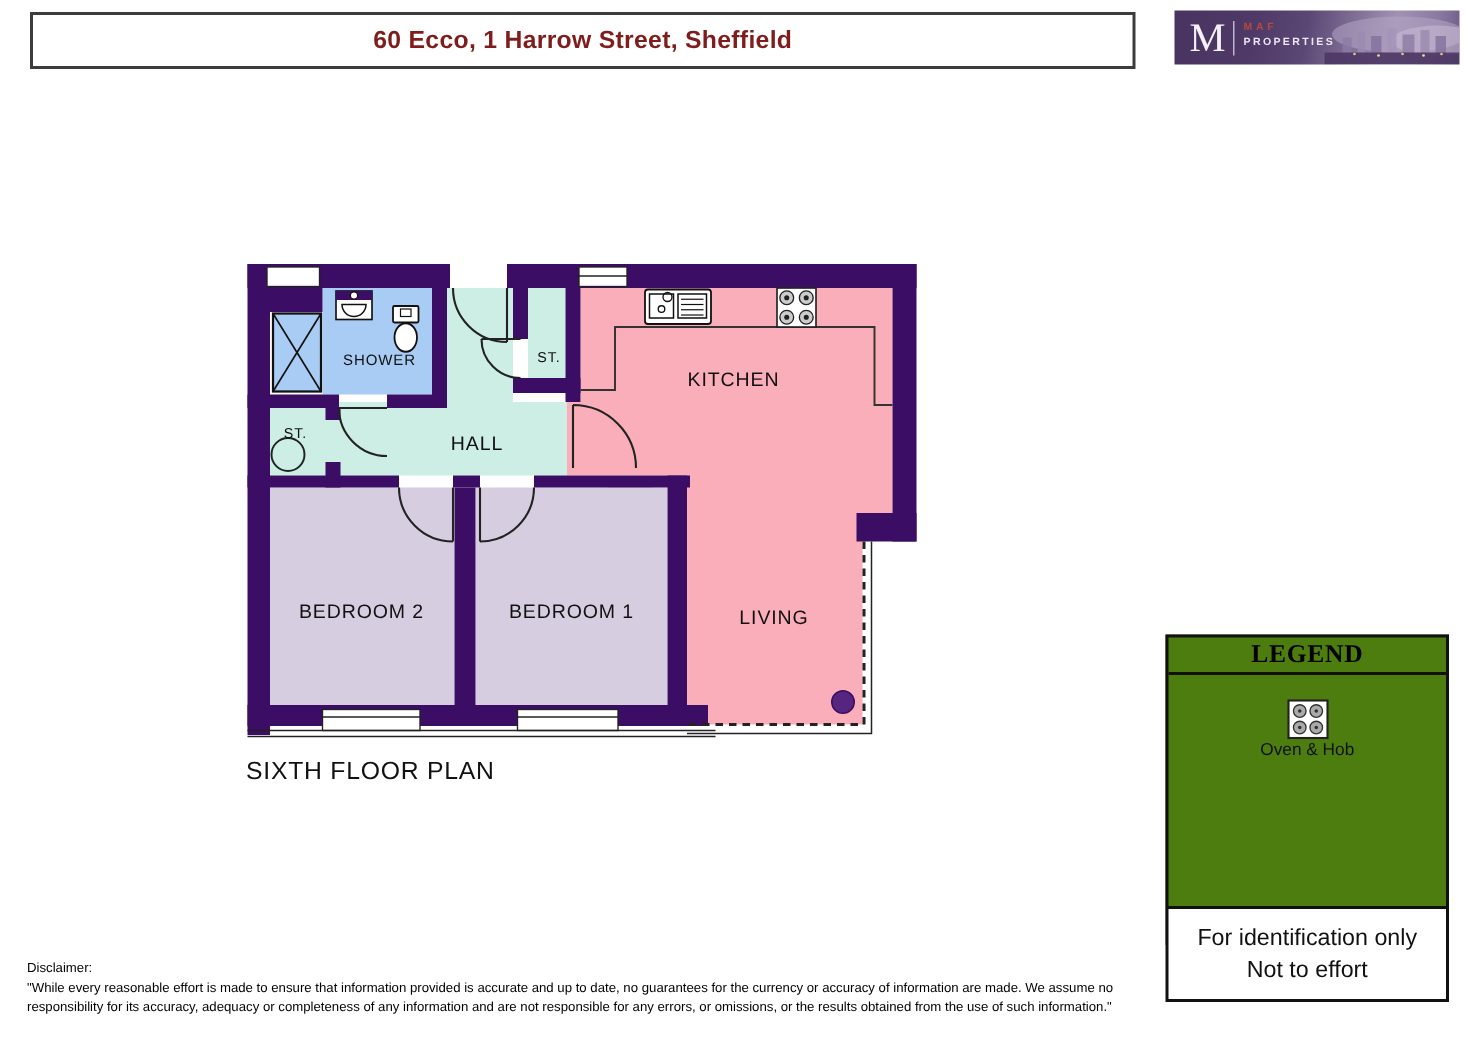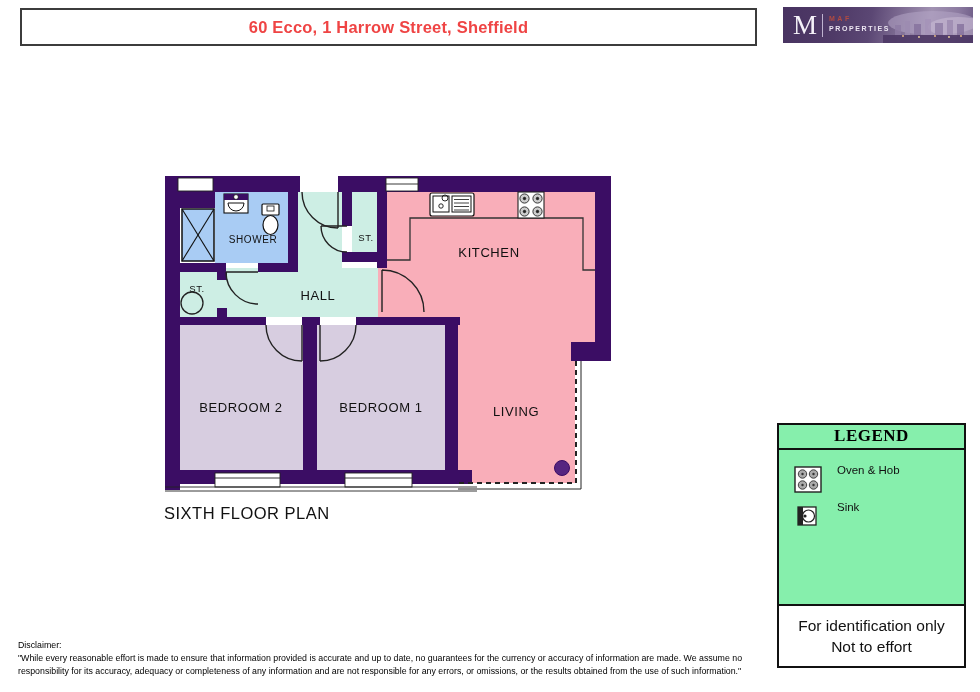--- a/index.html
+++ b/index.html
@@ -6,46 +6,46 @@
   body{
     width:980px;height:692px;position:relative;background:#ffffff;
     font-family:"Liberation Sans",sans-serif;overflow:hidden;
   }
   
   .title-box{
     position:absolute;left:20px;top:8px;width:737px;height:38px;
     box-sizing:border-box;border:2px solid #3c3c3c;background:#fff;
     display:flex;align-items:center;justify-content:center;
   }
-  .title-box span{font-size:16.5px;font-weight:bold;color:#ef4444;letter-spacing:.2px;}
+  .title-box span{font-size:16.5px;font-weight:bold;color:#7f1d1d;letter-spacing:.2px;}
   .logo{
     position:absolute;left:783px;top:7px;width:190px;height:36px;overflow:hidden;
     background:linear-gradient(100deg,#483361 0%,#4f3a67 28%,#5b4774 46%,#7c6a91 60%,#a192b2 76%,#8b7aa0 90%,#6a5883 100%);
   }
   .logo-city{position:absolute;left:0;top:0;width:190px;height:36px;}
   .logo-m{
     position:absolute;left:10px;top:2px;font-family:"Liberation Serif",serif;
     font-size:27px;font-weight:400;color:#f4f1f8;line-height:32px;
   }
   .logo-divider{position:absolute;left:39px;top:7px;width:1px;height:23px;background:rgba(220,210,235,.8);}
   .logo-top{position:absolute;left:46px;top:8px;font-size:7px;font-weight:bold;letter-spacing:2.5px;color:#b04a42;}
   .logo-bottom{position:absolute;left:46px;top:18px;font-size:7px;font-weight:bold;letter-spacing:1.6px;color:#ece6f2;}
   
   .plan-svg{position:absolute;left:140px;top:160px;width:500px;height:380px;}
   .room-label{fill:#111;font-family:"Liberation Sans",sans-serif;letter-spacing:.6px;}
   
   .legend-box{
     position:absolute;left:777px;top:423px;width:189px;height:207px;
-    box-sizing:border-box;border:2px solid #111;background:#86efac;
+    box-sizing:border-box;border:2px solid #111;background:#4d7c0f;
   }
   .legend-header{
     font-family:"Liberation Serif",serif;font-weight:bold;font-size:17px;
     text-align:center;padding:1px 0 2px;border-bottom:2px solid #111;color:#000;letter-spacing:.5px;
   }
-  .legend-row{display:flex;height:30px;}
+  .legend-row{display:flex;align-items:center;height:30px;flex-direction:column;}
   .legend-row.r1{margin-top:14px;} .legend-row.r2{margin-top:7px;}
   .legend-row.r3{margin-top:7px;} .legend-row.r4{margin-top:9px;}
   .legend-icon{width:58px;display:flex;justify-content:center;align-items:center;}
   .legend-label{font-size:11.5px;color:#111;}
   .idbox{
     position:absolute;left:777px;top:604px;width:189px;height:64px;
     box-sizing:border-box;border:2px solid #111;background:#fff;
     display:flex;flex-direction:column;align-items:center;justify-content:center;
   }
   .idbox div{font-size:15.5px;color:#111;line-height:21px;}
@@ -229,31 +229,20 @@
         <circle cx="11.5" cy="10" r="1.2" fill="#333"></circle>
           <circle cx="22.5" cy="10" r="1.2" fill="#333"></circle>
         <circle cx="11.5" cy="21" r="1.2" fill="#333"></circle>
           <circle cx="22.5" cy="21" r="1.2" fill="#333"></circle>
       </svg>
     </span>
     <span class="legend-label">Oven &amp; Hob</span>
   </div>
 
 
-  <div class="legend-row r3">
-    <span class="legend-icon">
-      <svg width="34" height="30" viewBox="0 0 34 30">
-        <rect x="7" y="6" width="18" height="18" fill="#fff" stroke="#222" stroke-width="1.3"></rect>
-        <rect x="7" y="6" width="5" height="18" fill="#222"></rect>
-        <circle cx="17.5" cy="15" r="6" fill="none" stroke="#222" stroke-width="1.2"></circle>
-        <circle cx="14" cy="15" r="1.6" fill="#222"></circle>
-      </svg>
-    </span>
-    <span class="legend-label">Sink</span>
-  </div>
 
 </div>
 
 <div class="idbox">
   <div>For identification only</div>
   <div>Not to effort</div>
 </div>
 
 <div class="disclaimer">
   <div class="lbl">Disclaimer:</div>

